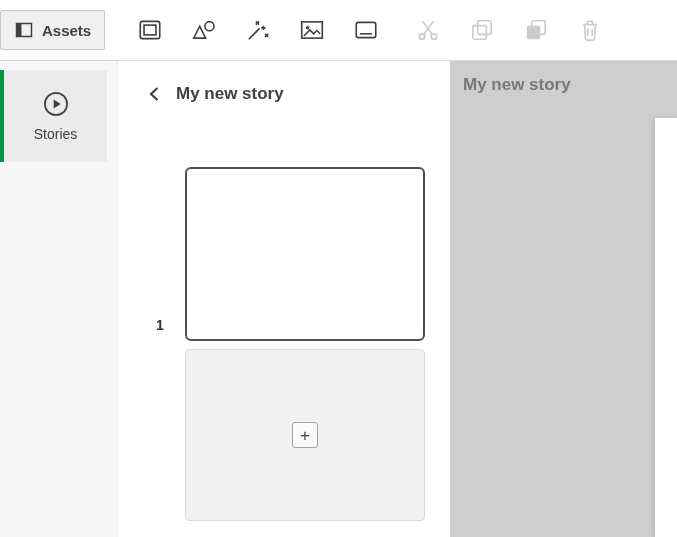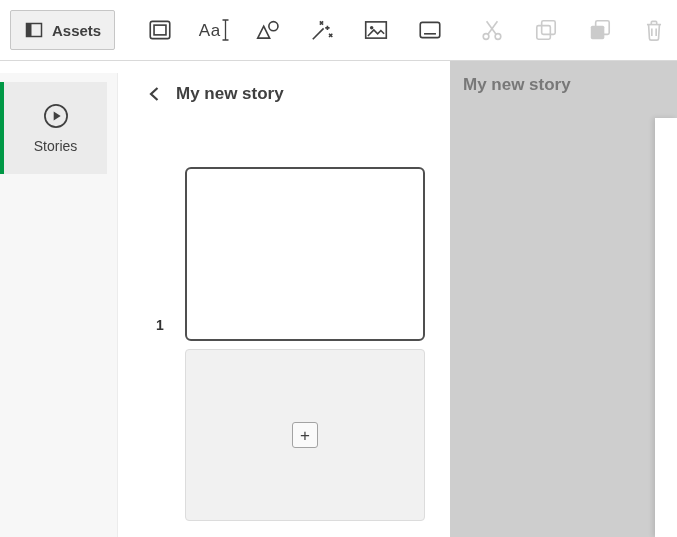--- a/index.html
+++ b/index.html
@@ -2,33 +2,33 @@
 <html><head>
 <meta charset="utf-8">
 <style>
   * { margin:0; padding:0; box-sizing:border-box; }
   html,body { width:677px; height:537px; }
   body { font-family:"Liberation Sans", sans-serif; background:#fff; }
   .app { position:relative; width:677px; height:537px; overflow:hidden; background:#fff; }
 
   
   .toolbar { position:absolute; top:0; left:0; right:0; height:61px; background:#fff;
-             border-bottom:1px solid #d9d9d9; display:flex; align-items:center; padding-left:10px; }
+             border-bottom:1px solid #d9d9d9; display:flex; align-items:center; }
   .assets-btn { display:flex; align-items:center; gap:8px; height:40px; padding:0 13px;
                 background:#f0f0f0; border:1px solid #c6c6c6; border-radius:2px;
                 font-family:inherit; font-size:15px; font-weight:600; color:#404040; cursor:pointer; }
   .tool-group { display:flex; gap:14px; margin-left:25px; }
   .tool-group.secondary { margin-left:22px; }
   .tool-btn { width:40px; height:40px; display:flex; align-items:center; justify-content:center;
               background:none; border:none; cursor:pointer; color:#404040; }
   .tool-btn.disabled { color:#cbcbcb; cursor:default; }
   .text-glyph { font-size:17px; line-height:1; color:#404040; letter-spacing:0.5px; }
 
   
-  .sidebar { position:absolute; top:73px; left:0; width:118px; bottom:0;
+  .sidebar { position:absolute; top:61px; left:0; width:118px; bottom:0;
              background:#f7f7f7; border-right:1px solid #ececec; }
   .sidebar-item { margin:9px 10px 0 0; height:92px; border-left:4px solid #009845;
                   background:#ebebeb; display:flex; flex-direction:column; align-items:center;
                   justify-content:center; gap:8px; cursor:pointer; }
   .sidebar-item-label { font-size:14px; color:#404040; }
 
   
   .slide-panel { position:absolute; top:61px; left:118px; width:332px; bottom:0; background:#fff; }
   .panel-header { display:flex; align-items:center; gap:10px; padding:22px 0 0 26px; }
   .back-btn { width:22px; height:22px; display:flex; align-items:center; justify-content:center;
@@ -65,26 +65,20 @@
         <rect x="2.5" y="3.5" width="5" height="13" fill="#404040" stroke="none"></rect>
       </svg>
       <span>Assets</span>
     </button>
 
     <div class="tool-group">
       <button class="tool-btn">
         <svg width="26" height="26" viewBox="0 0 24 24" fill="none" stroke="currentColor" stroke-width="1.5">
           <rect x="3" y="4" width="18" height="16" rx="2"></rect>
           <rect x="6.5" y="7.5" width="11" height="9"></rect>
-        </svg>
-      </button>
-      <button class="tool-btn">
-        <span class="text-glyph">Aa</span>
-        <svg width="9" height="22" viewBox="0 0 9 22" fill="none" stroke="currentColor" stroke-width="1.3">
-          <path d="M1.5 1 H7.5 M4.5 1 V21 M1.5 21 H7.5"></path>
         </svg>
       </button>
       <button class="tool-btn">
         <svg width="26" height="26" viewBox="0 0 24 24" fill="none" stroke="currentColor" stroke-width="1.5">
           <path d="M8 8.5 L13.5 19.5 H2.5 Z"></path>
           <circle cx="17" cy="8.5" r="4.2"></circle>
         </svg>
       </button>
       <button class="tool-btn">
         <svg width="26" height="26" viewBox="0 0 24 24" fill="none" stroke="currentColor" stroke-width="1.5">

